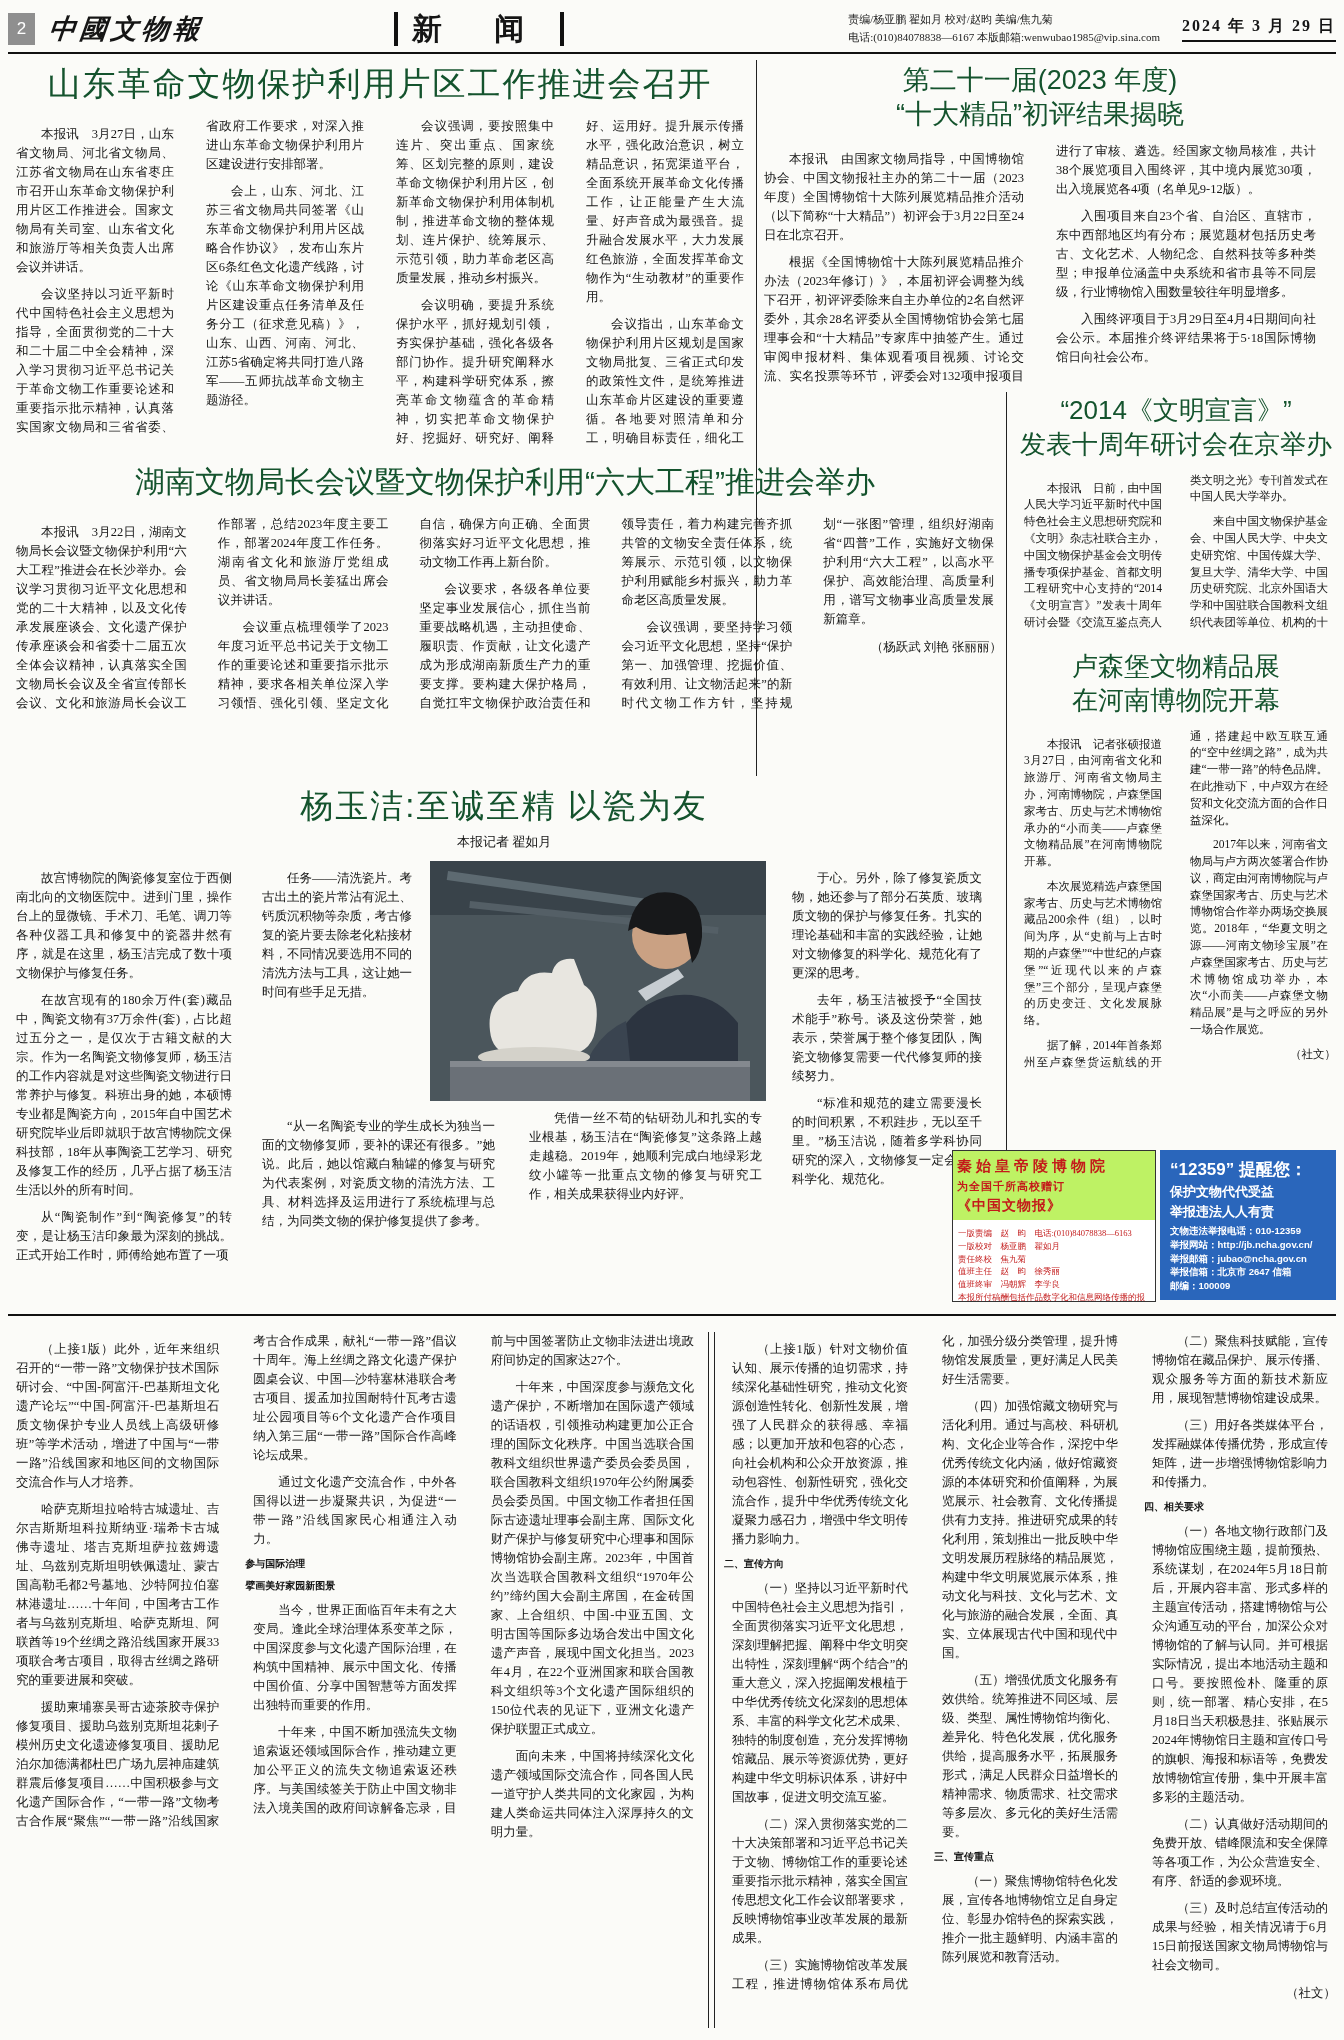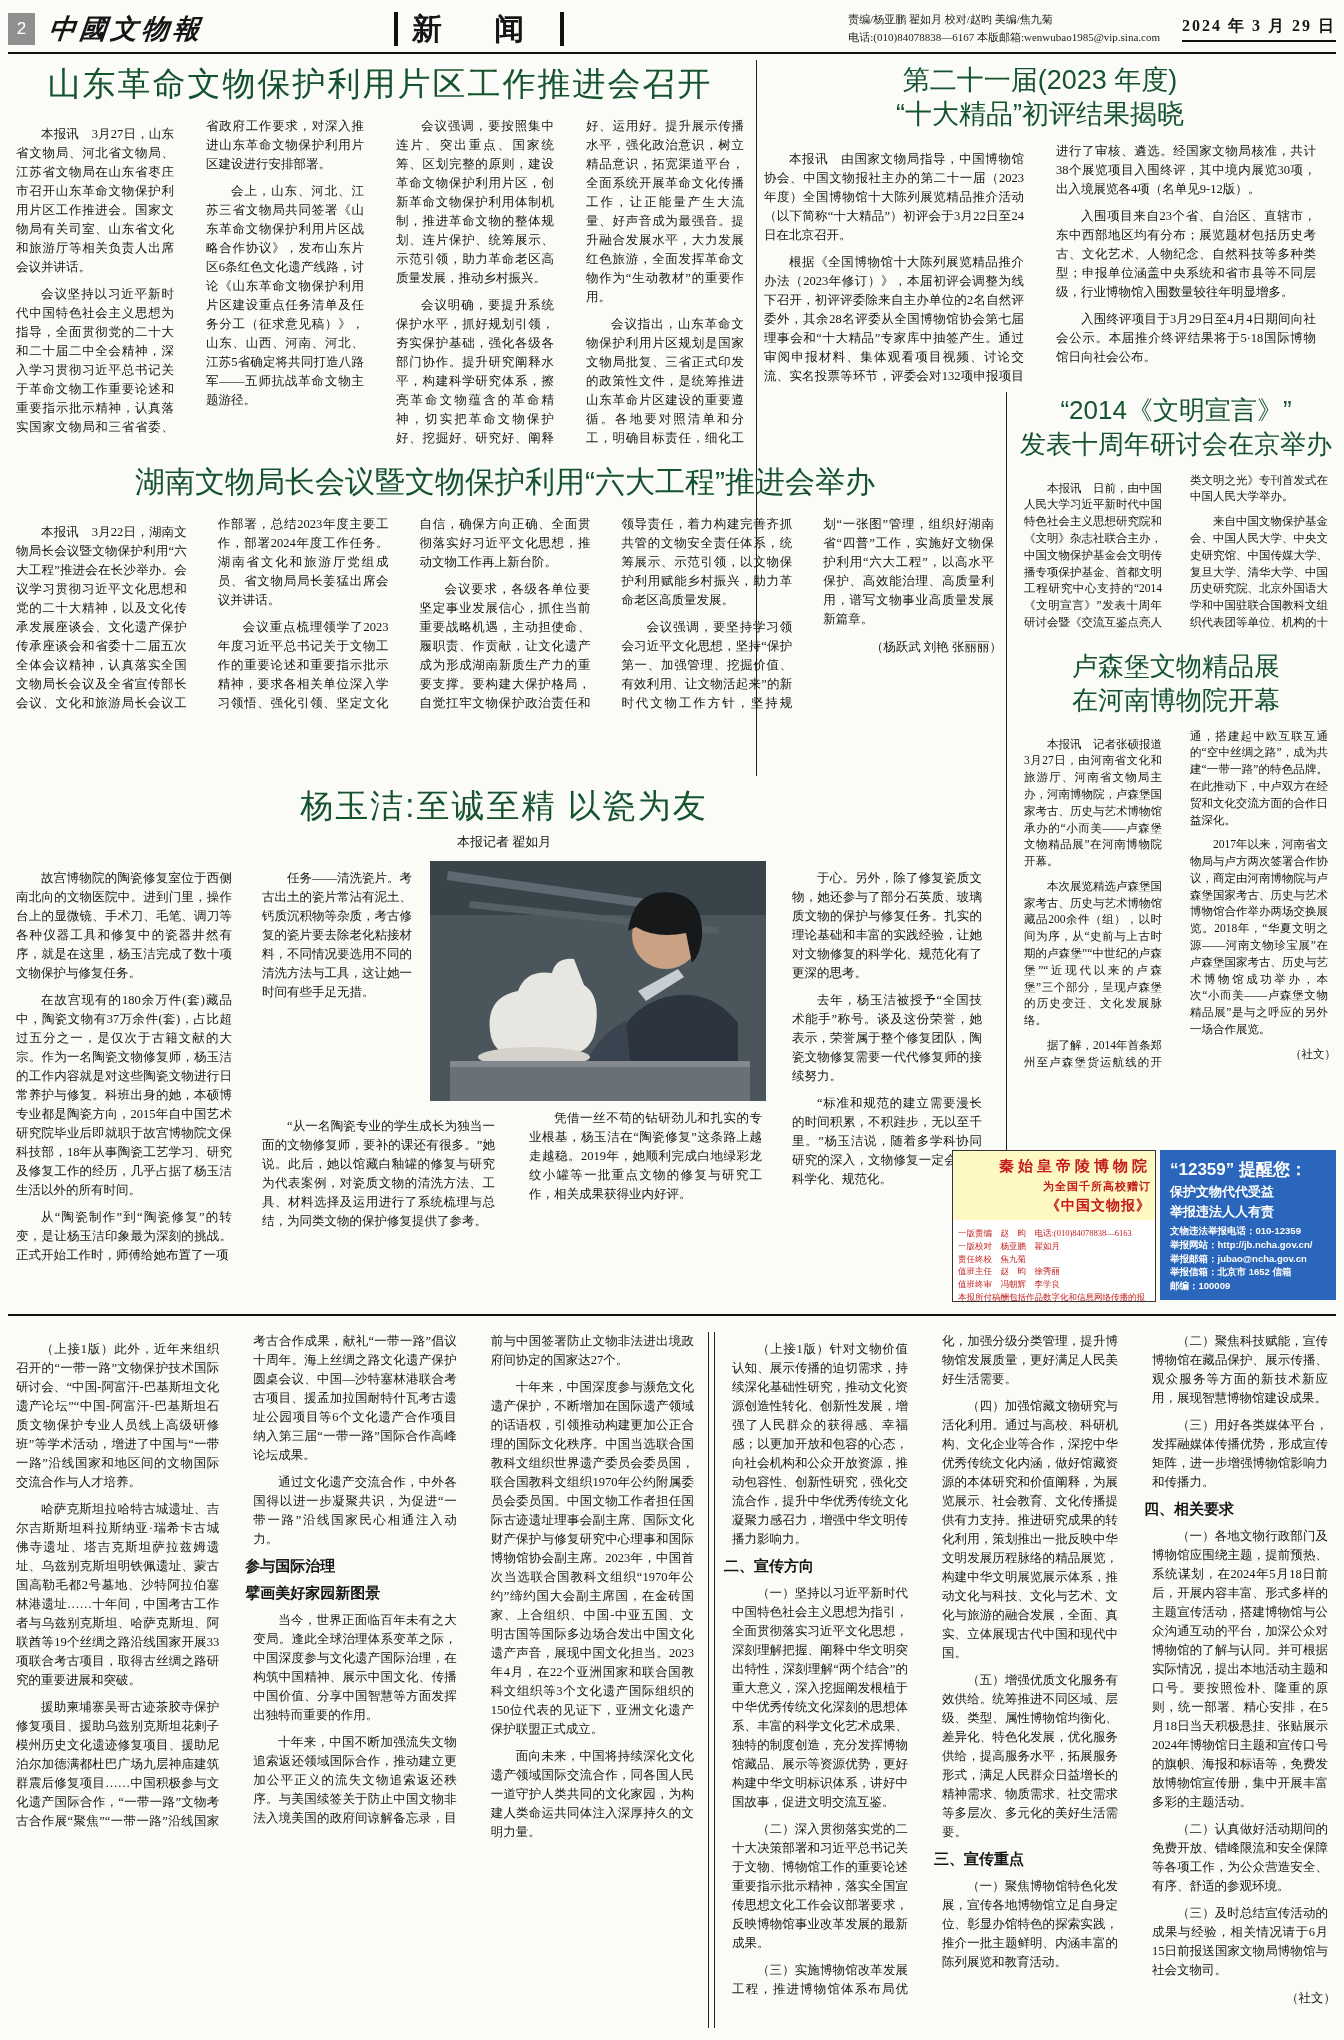--- a/index.html
+++ b/index.html
@@ -21,40 +21,40 @@
   .hdr-date{font-size:16px;font-weight:bold;border-bottom:2px solid #111;padding-bottom:3px;letter-spacing:2px;}
 
   
   .headline{font-family:"Liberation Sans",sans-serif;font-weight:400;text-align:center;color:#14532d;}
   .h-xl{font-size:33px;letter-spacing:2px;margin:2px 0 10px;}
   .h-lg{font-size:27px;line-height:1.25;margin:0 0 10px;}
   .h-md{font-size:26px;line-height:1.3;margin:0 0 10px;}
   .byline{text-align:center;font-size:13px;margin:0 0 10px;}
   p.para{margin:8px;text-indent:2em;text-align:justify;font-size:12.5px;line-height:1.52;}
   p.sig{margin:0;text-align:right;font-size:12.5px;line-height:1.6;}
-  p.subhead{margin:8px 0 2px;text-indent:0;font-weight:bold;font-family:"Liberation Sans",sans-serif;font-size:15px;}
+  p.subhead{margin:8px 0 2px;text-indent:0;font-weight:bold;font-family:"Liberation Sans",sans-serif;font-size:10px;}
   .small p.para,.small p.sig{font-size:11.5px;line-height:1.46;}
   .cols2{column-count:2;column-gap:16px;}
   .cols3{column-count:3;column-gap:18px;}
   .cols4{column-count:4;column-gap:16px;}
   .cols5{column-count:5;column-gap:15px;}
 
   .vrule{position:absolute;width:1px;background:#222;}
   .vrule-double{position:absolute;width:5px;border-left:1px solid #222;border-right:1px solid #222;}
   .hrule{position:absolute;height:2px;background:#111;}
 
   
   .yang-body{display:flex;gap:14px;}
   .yang-col{flex:0 0 auto;}
   .yang-mid-top{display:flex;gap:10px;}
   .photo{width:336px;height:240px;flex:0 0 auto;}
 
   
   .ad-qin{border:1px solid #333;background:#fff;display:flex;flex-direction:column;}
-  .ad-qin-top{background:#fef9c3;text-align:right;padding:6px 4px 5px;color:#c41a1a;
+  .ad-qin-top{background:#bef264;text-align:left;padding:6px 4px 5px;color:#c41a1a;
       font-family:"Liberation Sans",sans-serif;font-weight:900;}
   .ad-qin-top .l1{font-size:15px;letter-spacing:4px;}
   .ad-qin-top .l2{font-size:11px;margin-top:3px;letter-spacing:1px;}
   .ad-qin-top .l3{font-size:14px;margin-top:3px;letter-spacing:1px;}
   .ad-qin-info{padding:7px 5px;color:#c42020;font-size:8.5px;line-height:1.5;}
   .ad-blue{background:#2a66bb;color:#fff;padding:8px 10px;font-family:"Liberation Sans",sans-serif;}
   .ad-blue .t1{font-weight:900;font-size:17px;}
   .ad-blue .t2{font-weight:900;font-size:13px;margin-top:2px;}
   .ad-blue .dl{font-size:9.5px;font-weight:bold;margin-top:3px;line-height:1.45;}
 </style>
@@ -207,21 +207,21 @@
   </div>
 
   <div class="block ad-blue" style="left:1160px;top:1150px;width:156px;height:134px;">
     <div class="t1">“12359” 提醒您：</div>
     <div class="t2">保护文物代代受益</div>
     <div class="t2">举报违法人人有责</div>
     <div class="dl" id="blue-details">
         <div>文物违法举报电话：010-12359</div>
         <div>举报网站：http://jb.ncha.gov.cn/</div>
         <div>举报邮箱：jubao@ncha.gov.cn</div>
-        <div>举报信箱：北京市 1652 信箱</div>
+        <div>举报信箱：北京市 2647 信箱</div>
         <div>邮编：100009</div>
       </div>
   </div>
 
   <div class="hrule" style="left:8px;top:1314px;width:1328px;"></div>
 
   <div class="block cols3" style="left:8px;top:1332px;width:694px;height:700px;">
       <p class="para">（上接1版）此外，近年来组织召开的“一带一路”文物保护技术国际研讨会、“中国-阿富汗-巴基斯坦文化遗产论坛”“中国-阿富汗-巴基斯坦石质文物保护专业人员线上高级研修班”等学术活动，增进了中国与“一带一路”沿线国家和地区间的文物国际交流合作与人才培养。</p>
       <p class="para">哈萨克斯坦拉哈特古城遗址、吉尔吉斯斯坦科拉斯纳亚·瑞希卡古城佛寺遗址、塔吉克斯坦萨拉兹姆遗址、乌兹别克斯坦明铁佩遗址、蒙古国高勒毛都2号墓地、沙特阿拉伯塞林港遗址……十年间，中国考古工作者与乌兹别克斯坦、哈萨克斯坦、阿联酋等19个丝绸之路沿线国家开展33项联合考古项目，取得古丝绸之路研究的重要进展和突破。</p>
       <p class="para">援助柬埔寨吴哥古迹茶胶寺保护修复项目、援助乌兹别克斯坦花剌子模州历史文化遗迹修复项目、援助尼泊尔加德满都杜巴广场九层神庙建筑群震后修复项目……中国积极参与文化遗产国际合作，“一带一路”文物考古合作展“聚焦”“一带一路”沿线国家考古合作成果，献礼“一带一路”倡议十周年。海上丝绸之路文化遗产保护圆桌会议、中国—沙特塞林港联合考古项目、援孟加拉国耐特什瓦考古遗址公园项目等6个文化遗产合作项目纳入第三届“一带一路”国际合作高峰论坛成果。</p>

